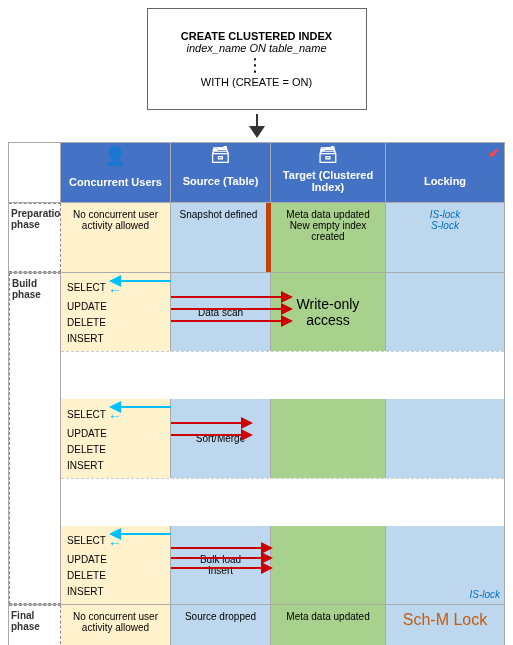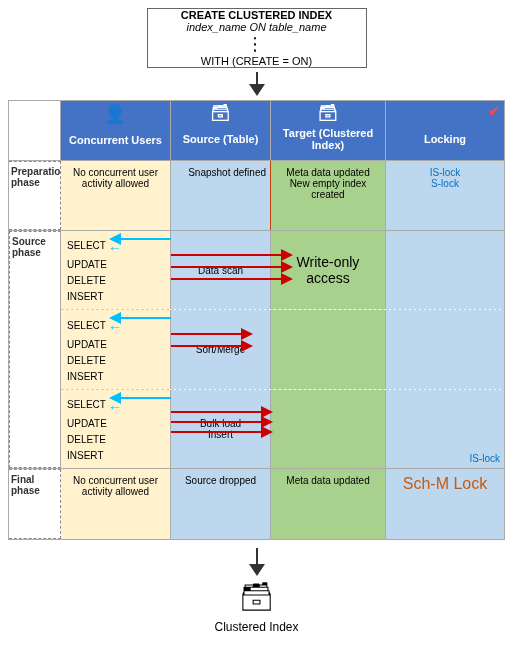--- a/index.html
+++ b/index.html
@@ -15,21 +15,21 @@
       width: 513px;
       padding: 8px;
     }
 
     
     .sql-box {
       border: 1px solid #666;
       background: white;
       width: 220px;
       margin: 0 auto 4px auto;
-      padding: 0 8px;
+      padding: 21px 8px;
       text-align: center;
       font-size: 11px;
     }
     .sql-box .sql-line1 { font-weight: bold; }
     .sql-box .sql-italic { font-style: italic; }
 
     
     .arrow-down-container {
       display: flex;
       justify-content: center;
@@ -161,23 +161,23 @@
       padding: 6px 4px;
       border-right: 1px solid #aaa;
       font-size: 10px;
       text-align: center;
     }
     .prep-source {
       width: 100px;
       min-width: 100px;
       background: #bdd7ee;
       padding: 6px 4px;
-      border-right: 1px solid #c2410c;
-      font-size: 10px;
-      text-align: right;
+      border-right: 5px solid #c2410c;
+      font-size: 10px;
+      text-align: center;
     }
     .prep-target {
       width: 115px;
       min-width: 115px;
       background: #a9d18e;
       padding: 6px 4px;
       border-right: 1px solid #aaa;
       font-size: 10px;
       text-align: center;
     }
@@ -243,20 +243,21 @@
     }
     .clustered-index .ci-label {
       font-weight: normal;
       font-size: 12px;
       margin-top: 7px;
     }
 
     .lock-text {
       color: #0070c0;
       font-size: 10px;
+      font-style: italic;
     }
     .lock-text-orange {
       color: #c55a11;
       font-size: 16px;
     }
 
     .sub-concurrent {
       width: 110px;
       min-width: 110px;
       background: #fff2cc;
@@ -359,24 +360,24 @@
         <div>New empty index created</div>
       </div>
       <div class="prep-locking">
         <div class="lock-text">IS-lock</div>
         <div class="lock-text">S-lock</div>
       </div>
     </div>
 
     <div style="display:flex; border-bottom:1px solid #aaa;">
       <div style="width:52px;min-width:52px;border-right:1px solid #aaa;padding:4px 2px;font-size:10px;font-weight:bold;color:#333;border-top:1px dashed #888;border-left:1px dashed #888;border-bottom:1px dashed #888;">
-        <span>Source phase</span>
-      </div>
-
-      <div style="flex:1; display:flex; flex-direction:column;">
+        <span>Build phase</span>
+      </div>
+
+      <div style="flex:1; display:flex; flex-direction:column;gap:47px;">
 
         <div style="display:flex; border-bottom:1px dashed #ccc; position:relative;">
           <div class="sub-concurrent">
             <div class="ops-cell">
               <div style="display:flex; align-items:center;">
                 <span>SELECT</span>
                 <span style="color:#00bfff; margin-left:2px; font-size:14px;">←</span>
               </div>
               <div>UPDATE</div>
               <div>DELETE</div>

